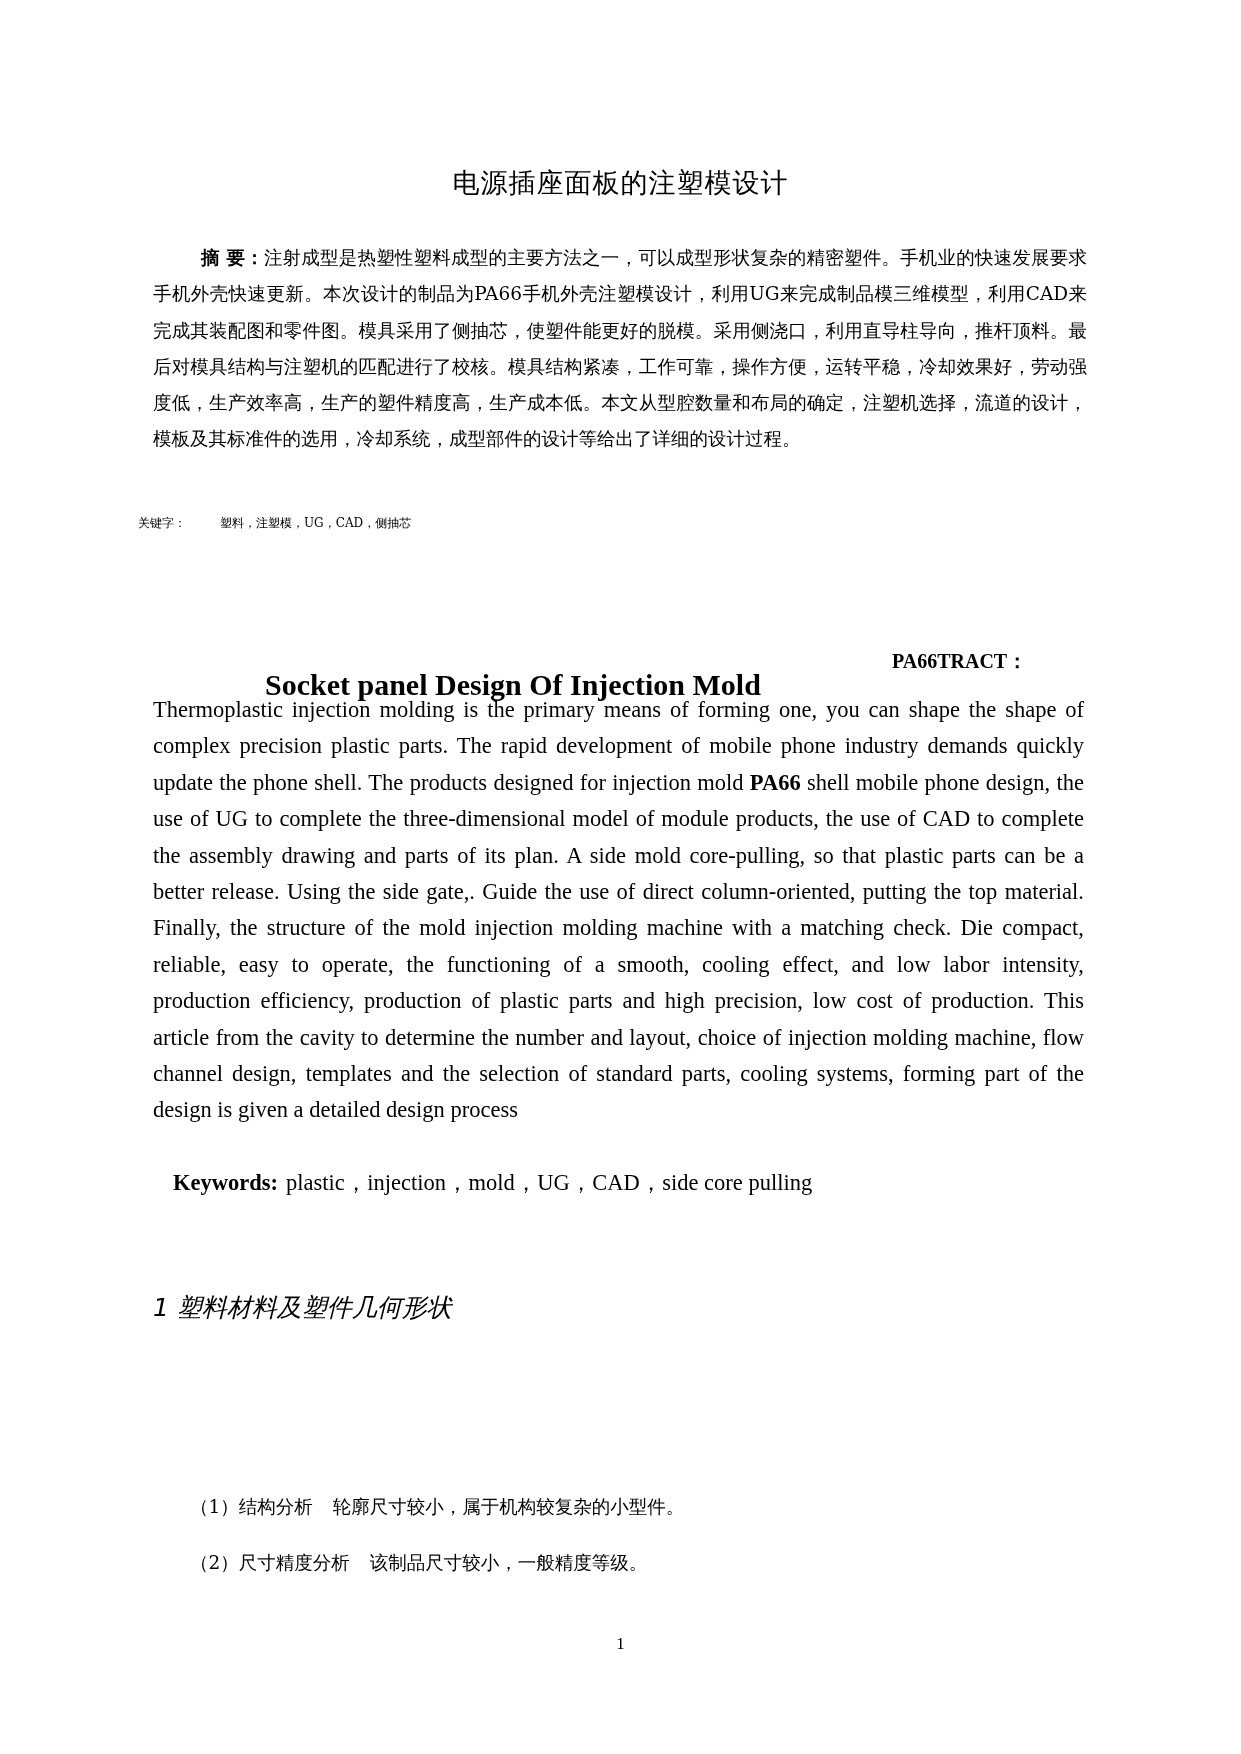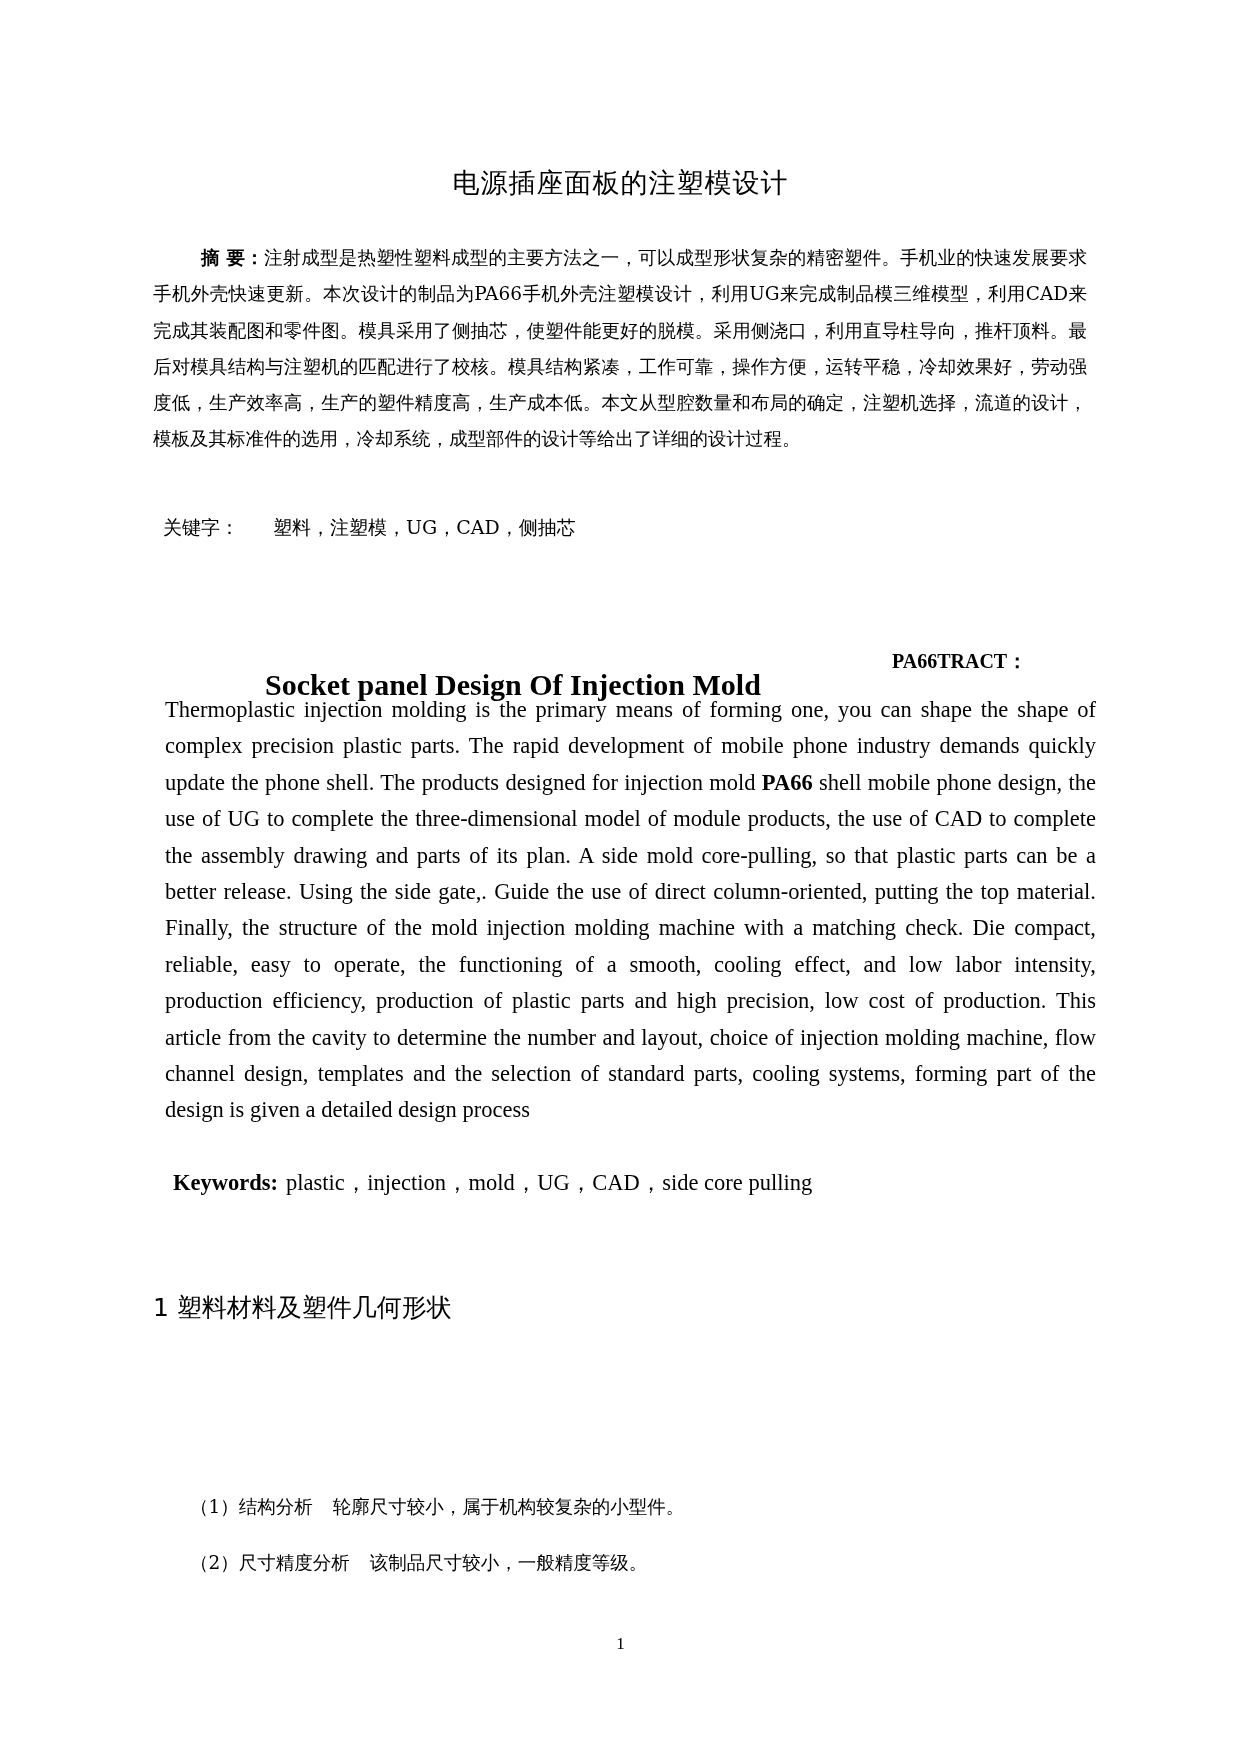--- a/index.html
+++ b/index.html
@@ -4,33 +4,33 @@
   <style>
     html, body { margin: 0; padding: 0; background: #ffffff; }
     body { width: 1241px; height: 1754px; position: relative; overflow: hidden; color: #000; }
     .page { position: absolute; left: 0; top: 0; width: 1241px; height: 1510px; background: #fff; }
 
     .title-cn { position: absolute; top: 165px; left: 0; width: 1241px; text-align: center; font-size: 27px; letter-spacing: 1px; font-family: "DejaVu Sans", sans-serif; }
 
     .abstract-cn { position: absolute; left: 153px; width: 934px; top: 240px; font-size: 18.5px; line-height: 36.3px; text-align: justify; text-indent: 2.6em; font-family: "DejaVu Serif", serif; }
     .abstract-cn .label { font-weight: bold; font-family: "DejaVu Sans", sans-serif; }
 
-    .keywords-cn { position: absolute; left: 163px; top: 515px; font-size: 19px; font-family: "DejaVu Serif", serif; }
+    .keywords-cn { position: absolute; left: 138px; top: 515px; font-size: 12px; font-family: "DejaVu Serif", serif; }
     .keywords-cn .label { font-family: "DejaVu Sans", sans-serif; margin-right: 34px; }
 
     .title-en { position: absolute; top: 640px; left: 265px; font-size: 30px; font-weight: bold; font-family: "Liberation Serif", serif; margin-top: 28px; }
     .abstract-tag { position: absolute; top: 648px; left: 892px; font-size: 20px; font-weight: bold; font-family: "Liberation Serif", serif; }
 
-    .abstract-en { position: absolute; left: 165px; width: 931px; top: 692px; font-size: 22.5px; line-height: 36.4px; text-align: justify; font-family: "Liberation Serif", serif; }
+    .abstract-en { position: absolute; left: 153px; width: 931px; top: 692px; font-size: 22.5px; line-height: 36.4px; text-align: justify; font-family: "Liberation Serif", serif; }
     .abstract-en b { font-weight: bold; }
 
     .keywords-en { position: absolute; left: 153px; top: 1167px; font-size: 22.5px; font-family: "Liberation Serif", serif; }
     .keywords-en .label { font-weight: bold; margin-right: 8px; margin-left: 20px; }
 
-    .section-heading { position: absolute; left: 153px; top: 1291px; font-size: 25px; font-family: "DejaVu Sans", sans-serif; }
+    .section-heading { position: absolute; left: 153px; top: 1291px; font-size: 25px; font-family: "DejaVu Sans", sans-serif; font-style: italic; }
 
     .section-body { position: absolute; left: 153px; width: 934px; top: 1349px; font-size: 18.5px; line-height: 42px; text-align: justify; text-indent: 2.1em; font-family: "DejaVu Serif", serif; }
 
     .list-item { position: absolute; left: 190px; font-size: 18.5px; font-family: "DejaVu Serif", serif; }
     .list-item .gap { display: inline-block; width: 20px; }
     .li-1 { top: 1494px; }
     .li-2 { top: 1550px; }
 
     .page-number { position: absolute; top: 1634px; left: 0; width: 1241px; text-align: center; font-size: 17px; font-family: "Liberation Serif", serif; }
   </style>

